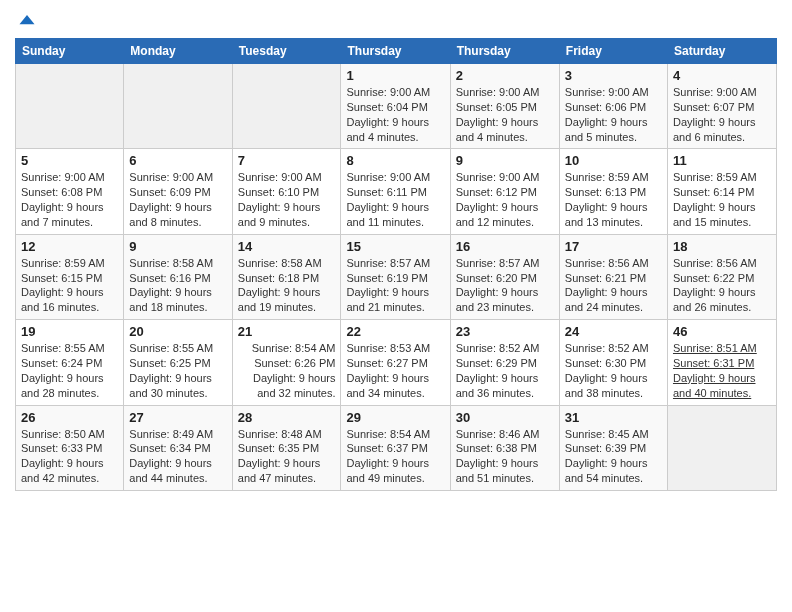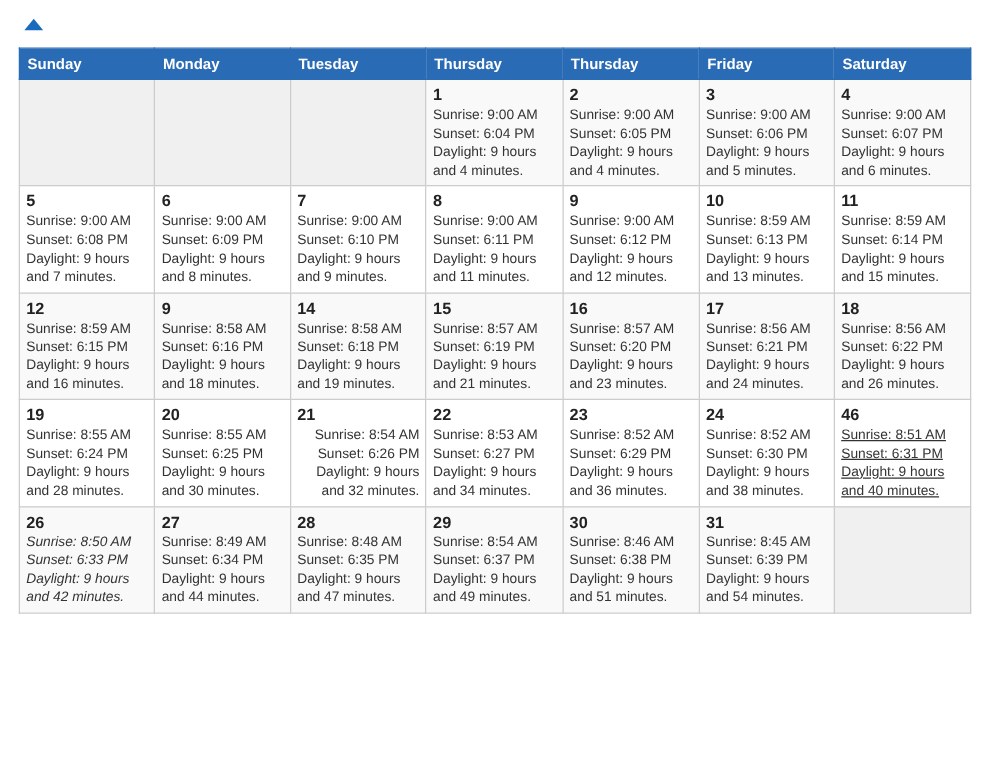--- a/index.html
+++ b/index.html
@@ -291,21 +291,21 @@
           <td>
             <div class="day-number">46</div>
             <div class="day-info" style="white-space: pre-line; text-decoration: underline;">Sunrise: 8:51 AM
 Sunset: 6:31 PM
 Daylight: 9 hours and 40 minutes.</div>
           </td>
         </tr>
         <tr>
           <td>
             <div class="day-number">26</div>
-            <div class="day-info" style="white-space: pre-line; font-style: italic;">Sunrise: 8:50 AM
+            <div class="day-info" style="white-space: pre-line;">Sunrise: 8:50 AM
 Sunset: 6:33 PM
 Daylight: 9 hours and 42 minutes.</div>
           </td>
           <td>
             <div class="day-number">27</div>
             <div class="day-info" style="white-space: pre-line;">Sunrise: 8:49 AM
 Sunset: 6:34 PM
 Daylight: 9 hours and 44 minutes.</div>
           </td>
           <td>

